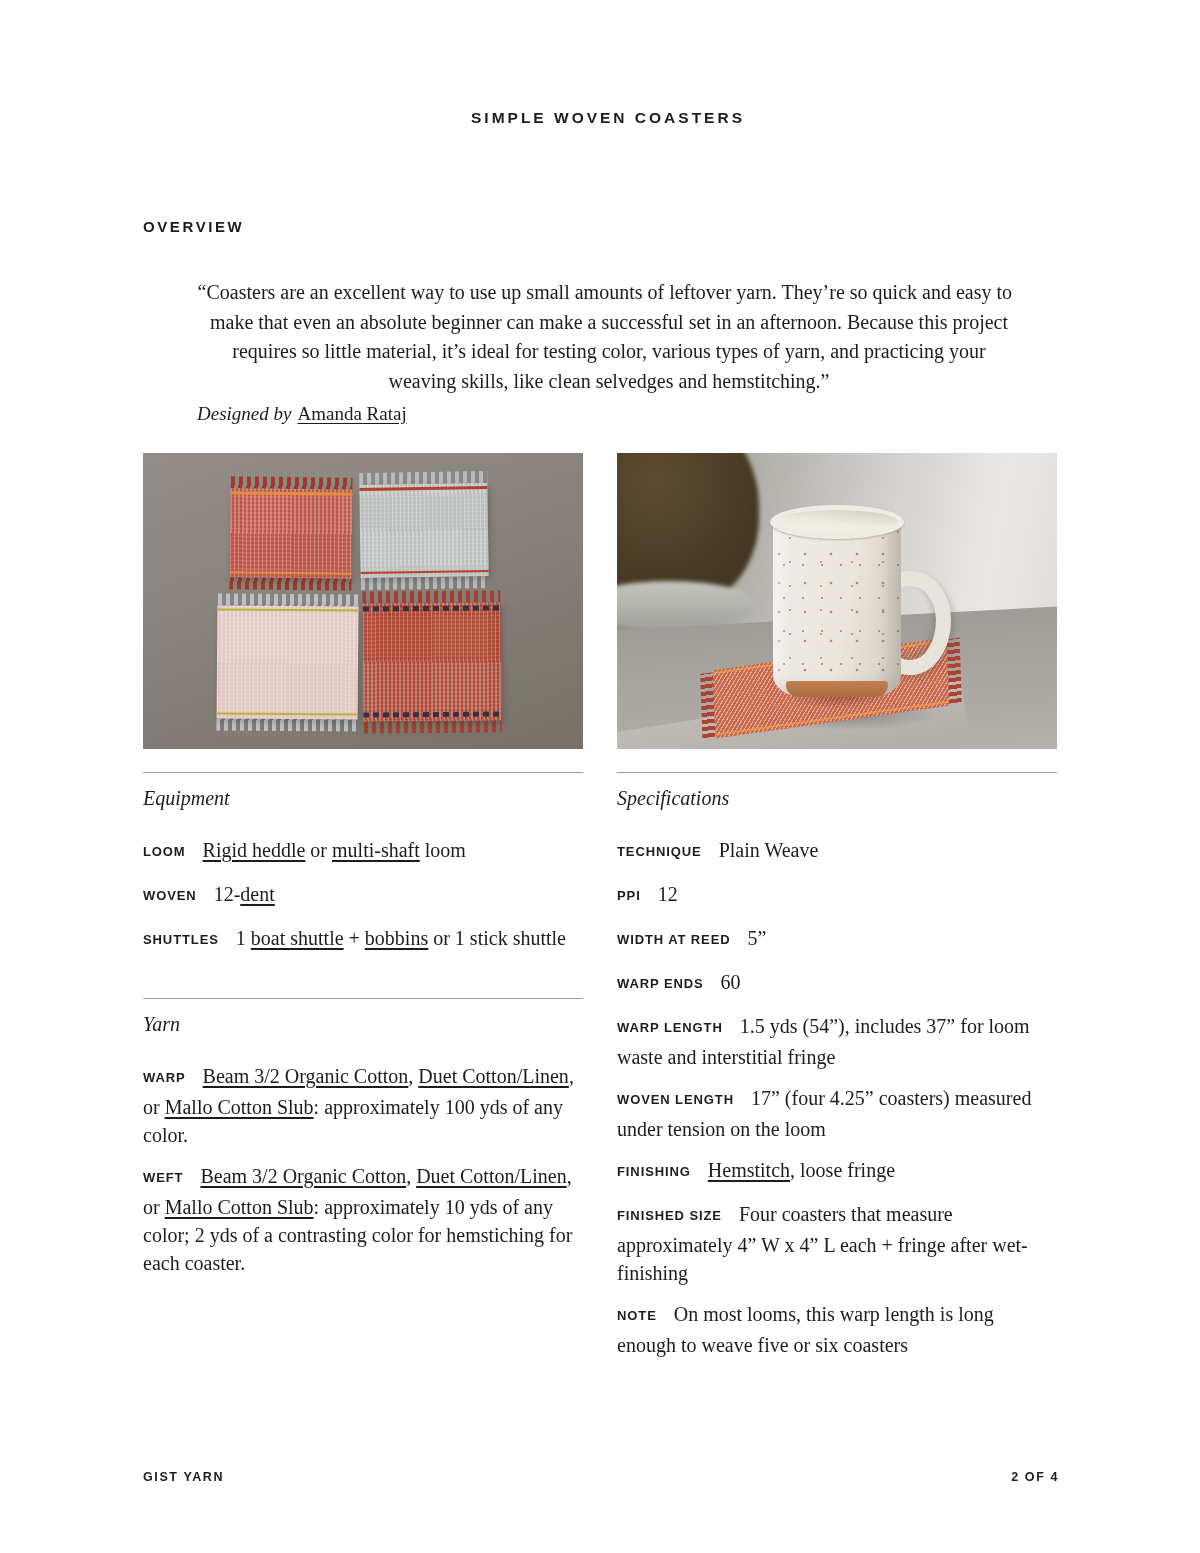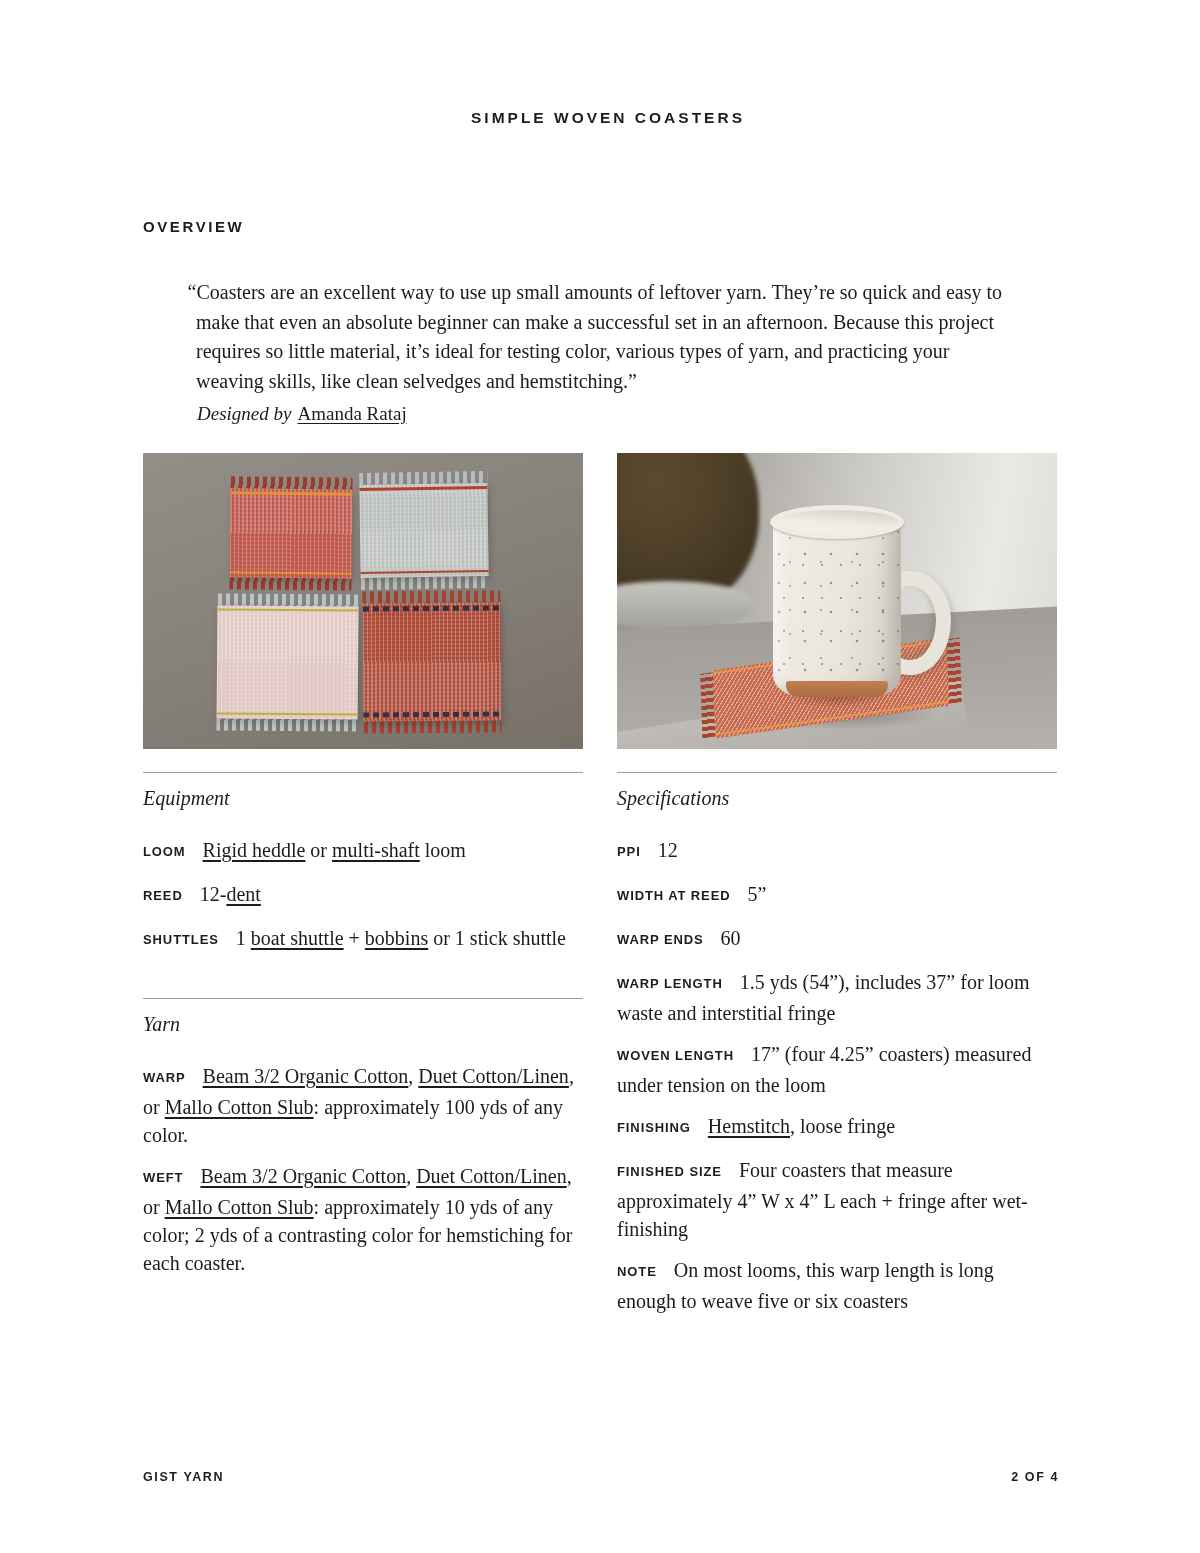--- a/index.html
+++ b/index.html
@@ -8,21 +8,21 @@
   .page{position:absolute;inset:0;overflow:hidden;background:#fff;}
 
   
   .doc-title{position:absolute;top:99px;left:8px;width:1200px;text-align:center;
     font-family:"Liberation Sans",sans-serif;font-weight:bold;font-size:15.5px;
     letter-spacing:3px;}
   .overview-heading{position:absolute;top:206px;left:143px;
     font-family:"Liberation Sans",sans-serif;font-weight:bold;font-size:15px;
     letter-spacing:2.6px;}
   .quote{position:absolute;top:258px;left:196px;width:826px;
-    font-size:20px;line-height:29.5px;text-indent:-0.42em;}
+    font-size:20px;line-height:29.5px;text-indent:-0.42em;text-align:center;}
   .byline{position:absolute;top:384px;left:197px;font-size:19px;}
   .byline em{font-style:italic;margin-right:6px;}
   .link{text-decoration:underline;text-underline-offset:3px;color:inherit;cursor:pointer;}
 
   
   .columns{position:absolute;top:453px;left:143px;width:914px;display:flex;gap:34px;}
   .col{width:440px;}
   .rule{border:0;border-top:1px solid var(--rule,#9b9a98);margin:23px 0 0 0;}
   .rule2{margin-top:43px;}
   .sec-heading{font-style:italic;font-weight:normal;font-size:20px;line-height:26px;margin:12px 0 0 0;}
@@ -163,21 +163,21 @@
             <div class="stripe bot"></div>
           </div>
           <div class="fr"></div>
         </div>
       </figure>
 
       <hr class="rule">
       <h3 class="sec-heading">Equipment</h3>
       <div class="items" id="equipment-items">
           <p class="item"><span class="lbl">LOOM</span><a class="link">Rigid heddle</a><span> or </span><a class="link">multi-shaft</a><span> loom</span></p>
-          <p class="item"><span class="lbl">REED</span><span>12-</span><a class="link">dent</a></p>
+          <p class="item"><span class="lbl">WOVEN</span><span>12-</span><a class="link">dent</a></p>
           <p class="item"><span class="lbl">SHUTTLES</span><span>1 </span><a class="link">boat shuttle</a><span> + </span><a class="link">bobbins</a><span> or 1 stick shuttle</span></p>
         </div>
 
       <hr class="rule rule2">
       <h3 class="sec-heading">Yarn</h3>
       <div class="items" id="yarn-items">
           <p class="item"><span class="lbl">WARP</span><a class="link">Beam 3/2 Organic Cotton</a><span>, </span><a class="link">Duet Cotton/Linen</a><span>, or </span><a class="link">Mallo Cotton Slub</a><span>: approximately 100 yds of any color.</span></p>
           <p class="item"><span class="lbl">WEFT</span><a class="link">Beam 3/2 Organic Cotton</a><span>, </span><a class="link">Duet Cotton/Linen</a><span>, or </span><a class="link">Mallo Cotton Slub</a><span>: approximately 10 yds of any color; 2 yds of a contrasting color for hemstiching for each coaster.</span></p>
         </div>
     </div>
@@ -200,20 +200,21 @@
           <div class="mug-rim">
             <div class="mug-rim-inner"></div>
           </div>
           <div class="mug-base"></div>
         </div>
       </figure>
 
       <hr class="rule">
       <h3 class="sec-heading">Specifications</h3>
       <div class="items" id="spec-items">
+          <p class="item"><span class="lbl">TECHNIQUE</span><span>Plain Weave</span></p>
           <p class="item"><span class="lbl">PPI</span><span>12</span></p>
           <p class="item"><span class="lbl">WIDTH AT REED</span><span>5”</span></p>
           <p class="item"><span class="lbl">WARP ENDS</span><span>60</span></p>
           <p class="item"><span class="lbl">WARP LENGTH</span><span>1.5 yds (54”), includes 37” for loom waste and interstitial fringe</span></p>
           <p class="item"><span class="lbl">WOVEN LENGTH</span><span>17” (four 4.25” coasters) measured under tension on the loom</span></p>
           <p class="item"><span class="lbl">FINISHING</span><a class="link">Hemstitch</a><span>, loose fringe</span></p>
           <p class="item"><span class="lbl">FINISHED SIZE</span><span>Four coasters that measure approximately 4” W x 4” L each + fringe after wet-finishing</span></p>
           <p class="item"><span class="lbl">NOTE</span><span>On most looms, this warp length is long enough to weave five or six coasters</span></p>
         </div>
     </div>

